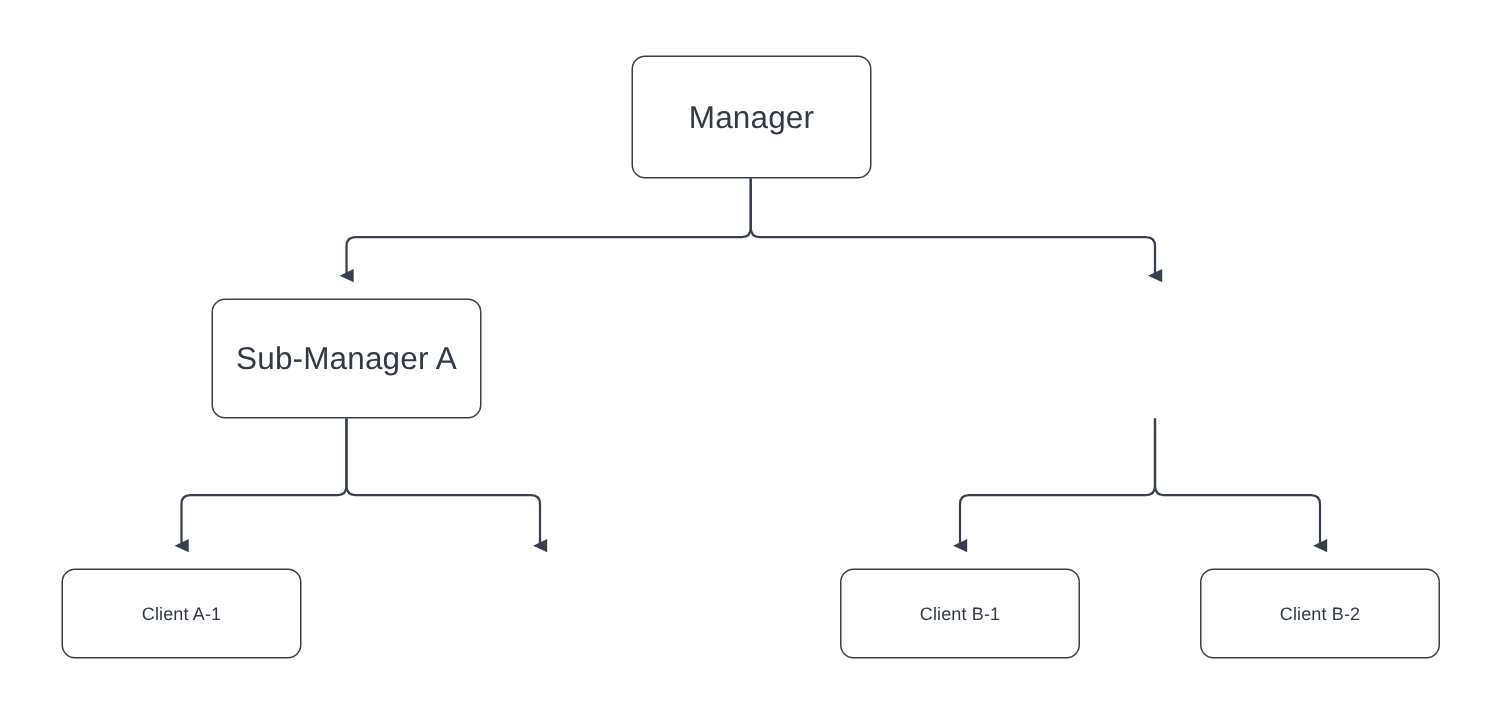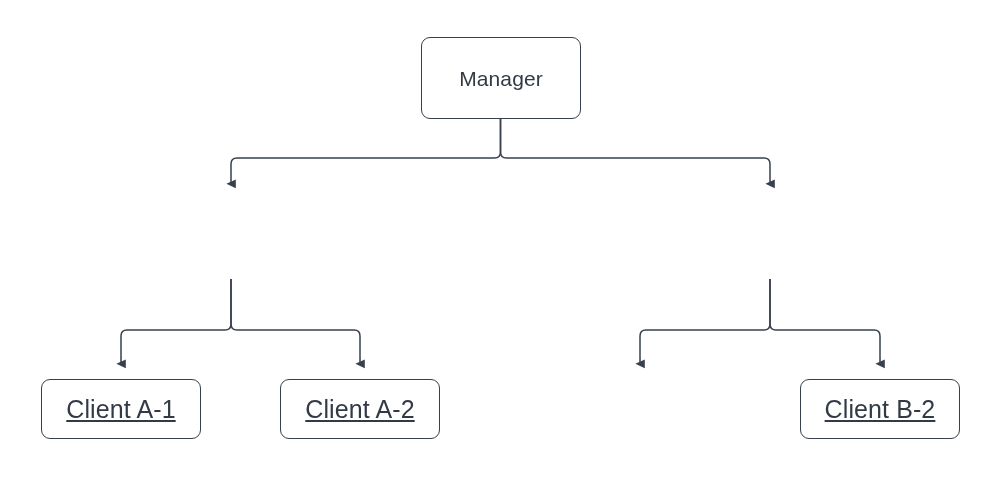--- a/index.html
+++ b/index.html
@@ -40,21 +40,21 @@
   .node-label {
     font-size: 21px;
     line-height: 1;
     letter-spacing: 0.1px;
     color: #323a46;
     white-space: nowrap;
   }
   .lvl0 { width: 160px; height: 82px; }
   .lvl1 { width: 180px; height: 80px; }
   .lvl2 { width: 160px; height: 60px; }
-  .lvl2 .node-label { font-size: 25px; text-decoration: underline; }
+  .lvl2 .node-label { font-size: 12px; }
 
   #n-manager { left: 421px; top: 37px; }
   #n-sub-a   { left: 141px; top: 199px; }
   #n-sub-b   { left: 680px; top: 199px; }
   #n-cli-a1  { left: 41px;  top: 379px; }
   #n-cli-a2  { left: 280px; top: 379px; }
   #n-cli-b1  { left: 560px; top: 379px; }
   #n-cli-b2  { left: 800px; top: 379px; text-align: center; }
 </style>
 </head>
@@ -88,28 +88,31 @@
 
       <path d="M 770 279 L 770 324 Q 770 330 776 330
                L 874 330 Q 880 330 880 336 L 880 364" marker-end="url(#arrow)"></path>
     </g>
   </svg>
 
   <div class="node lvl0" id="n-manager">
     <span class="node-label">Manager</span>
   </div>
 
+  <div class="node lvl1" id="n-sub-a">
+    <span class="node-label">Sub-Manager A</span>
+  </div>
 
 
   <div class="node lvl2" id="n-cli-a1">
     <span class="node-label">Client A-1</span>
   </div>
 
-  <div class="node lvl2" id="n-cli-a2">
-    <span class="node-label">Client A-2</span>
+
+  <div class="node lvl2" id="n-cli-b1">
+    <span class="node-label">Client B-1</span>
   </div>
-
 
   <div class="node lvl2" id="n-cli-b2">
     <span class="node-label">Client B-2</span>
   </div>
 
 </div>
 
 </body></html>

